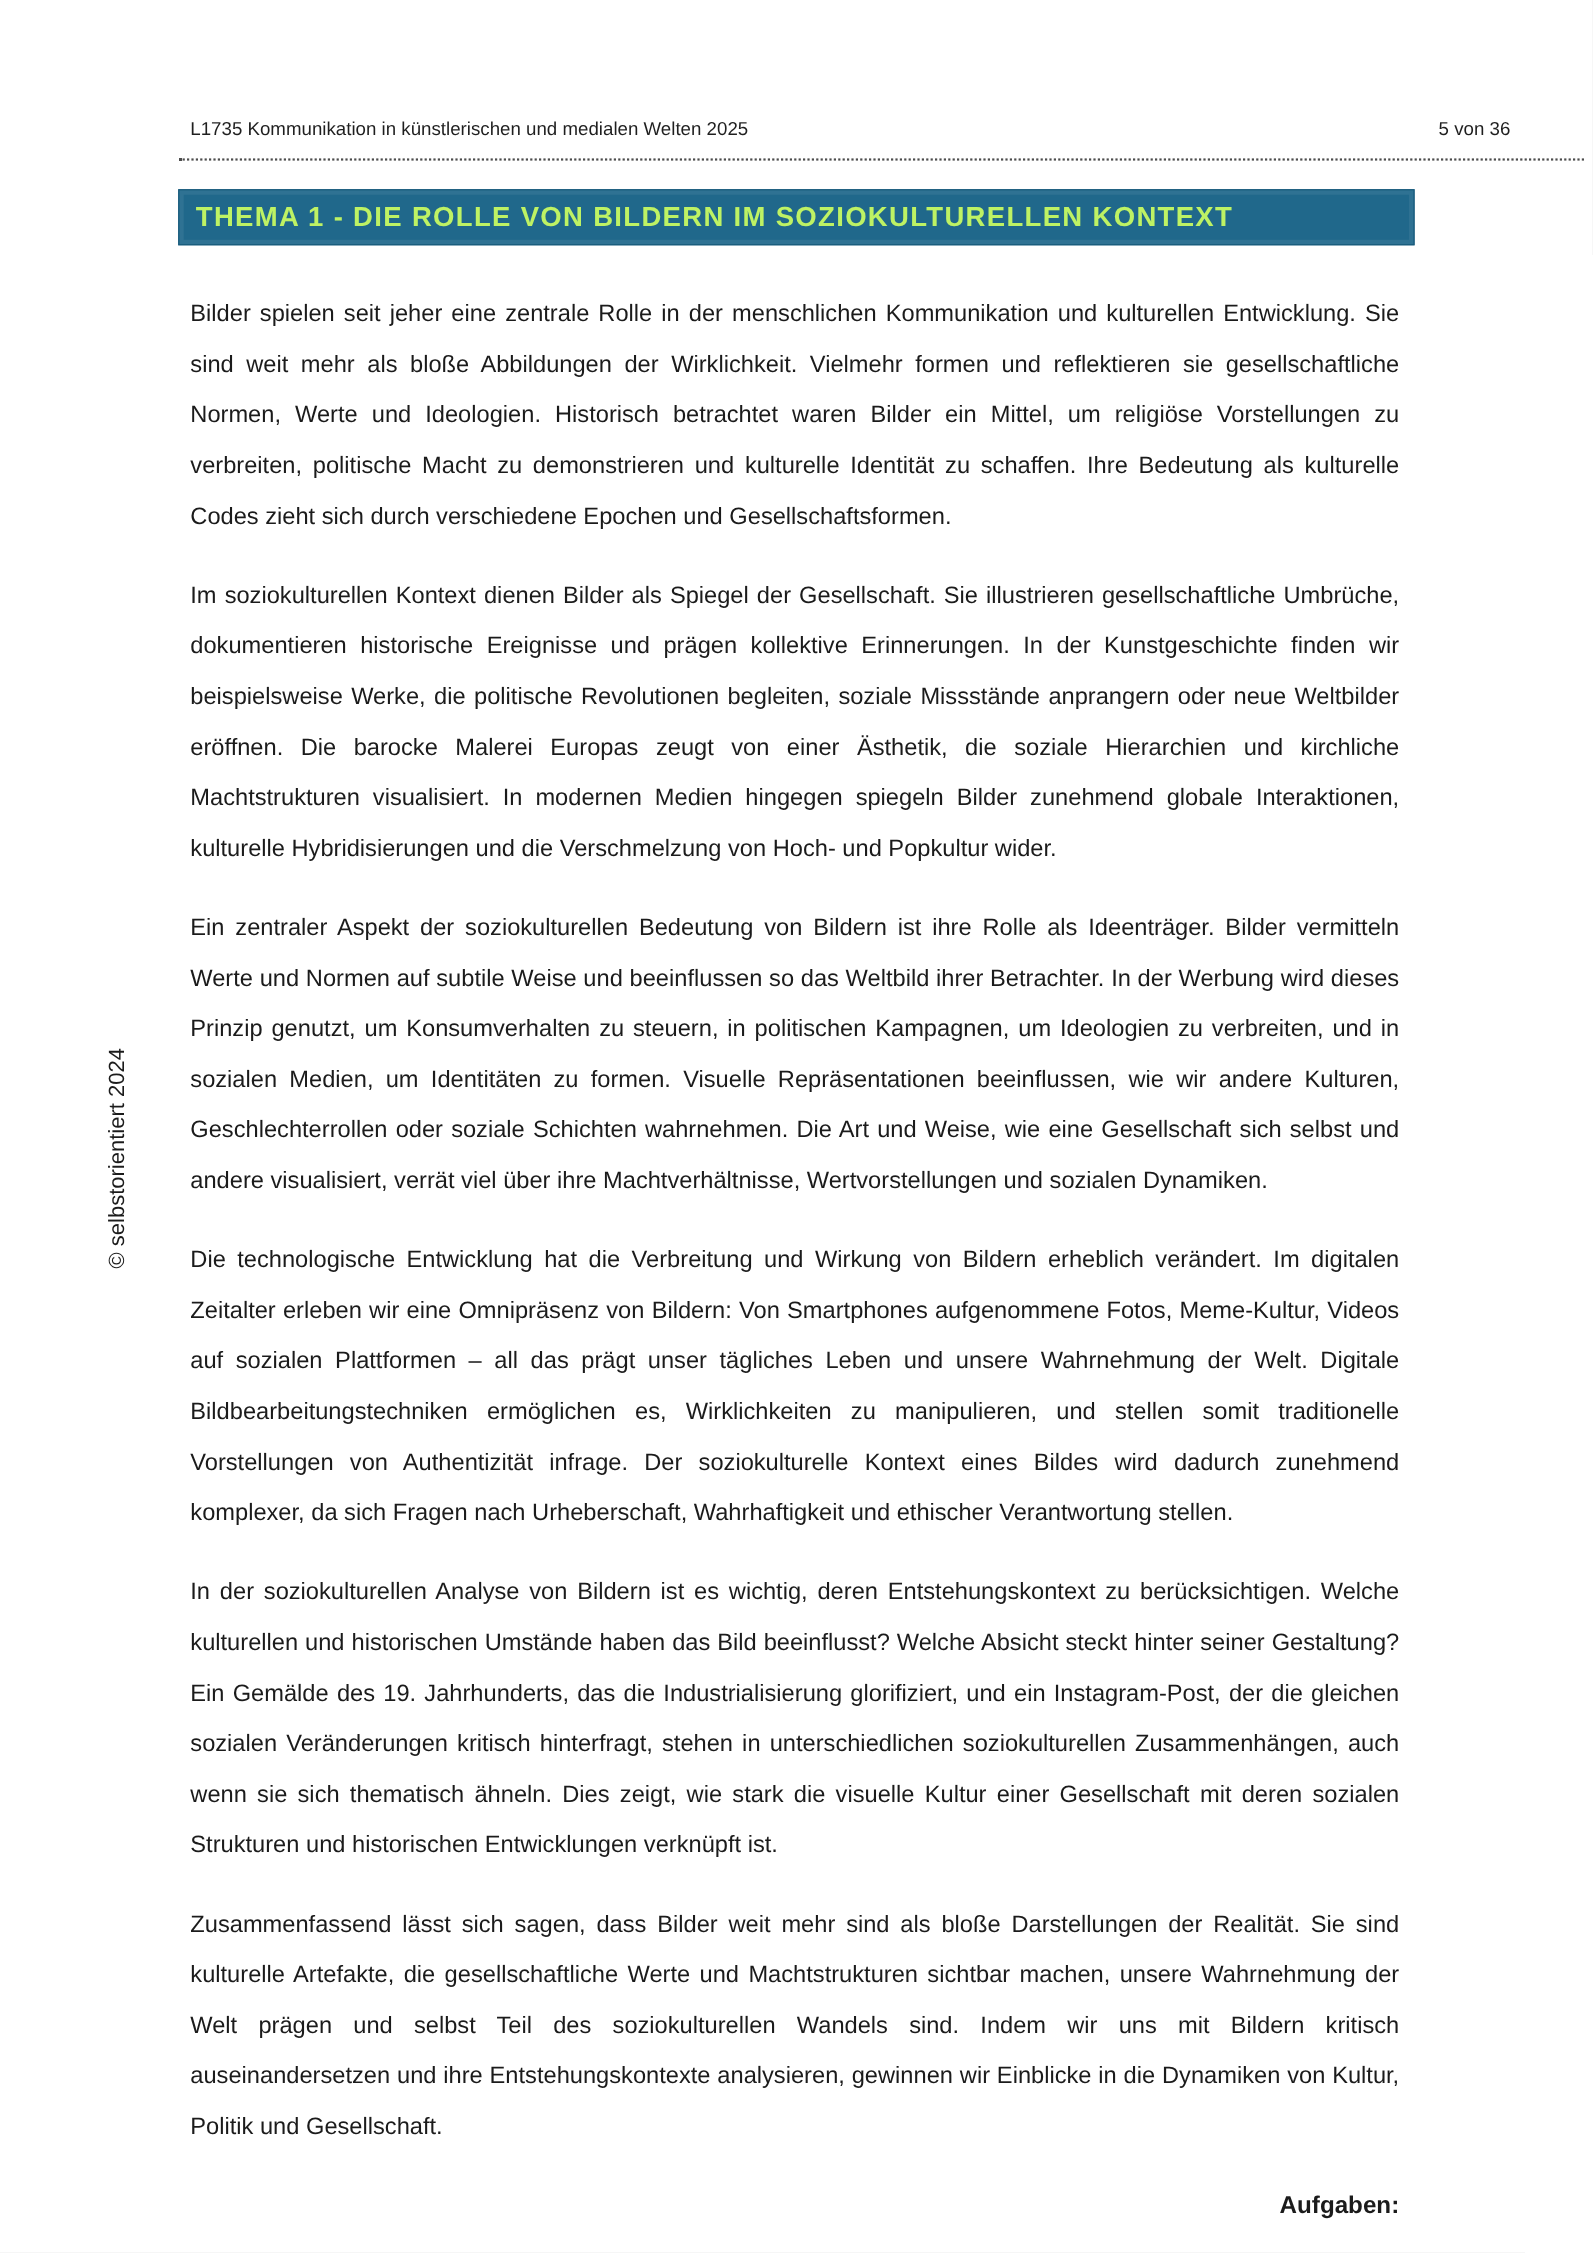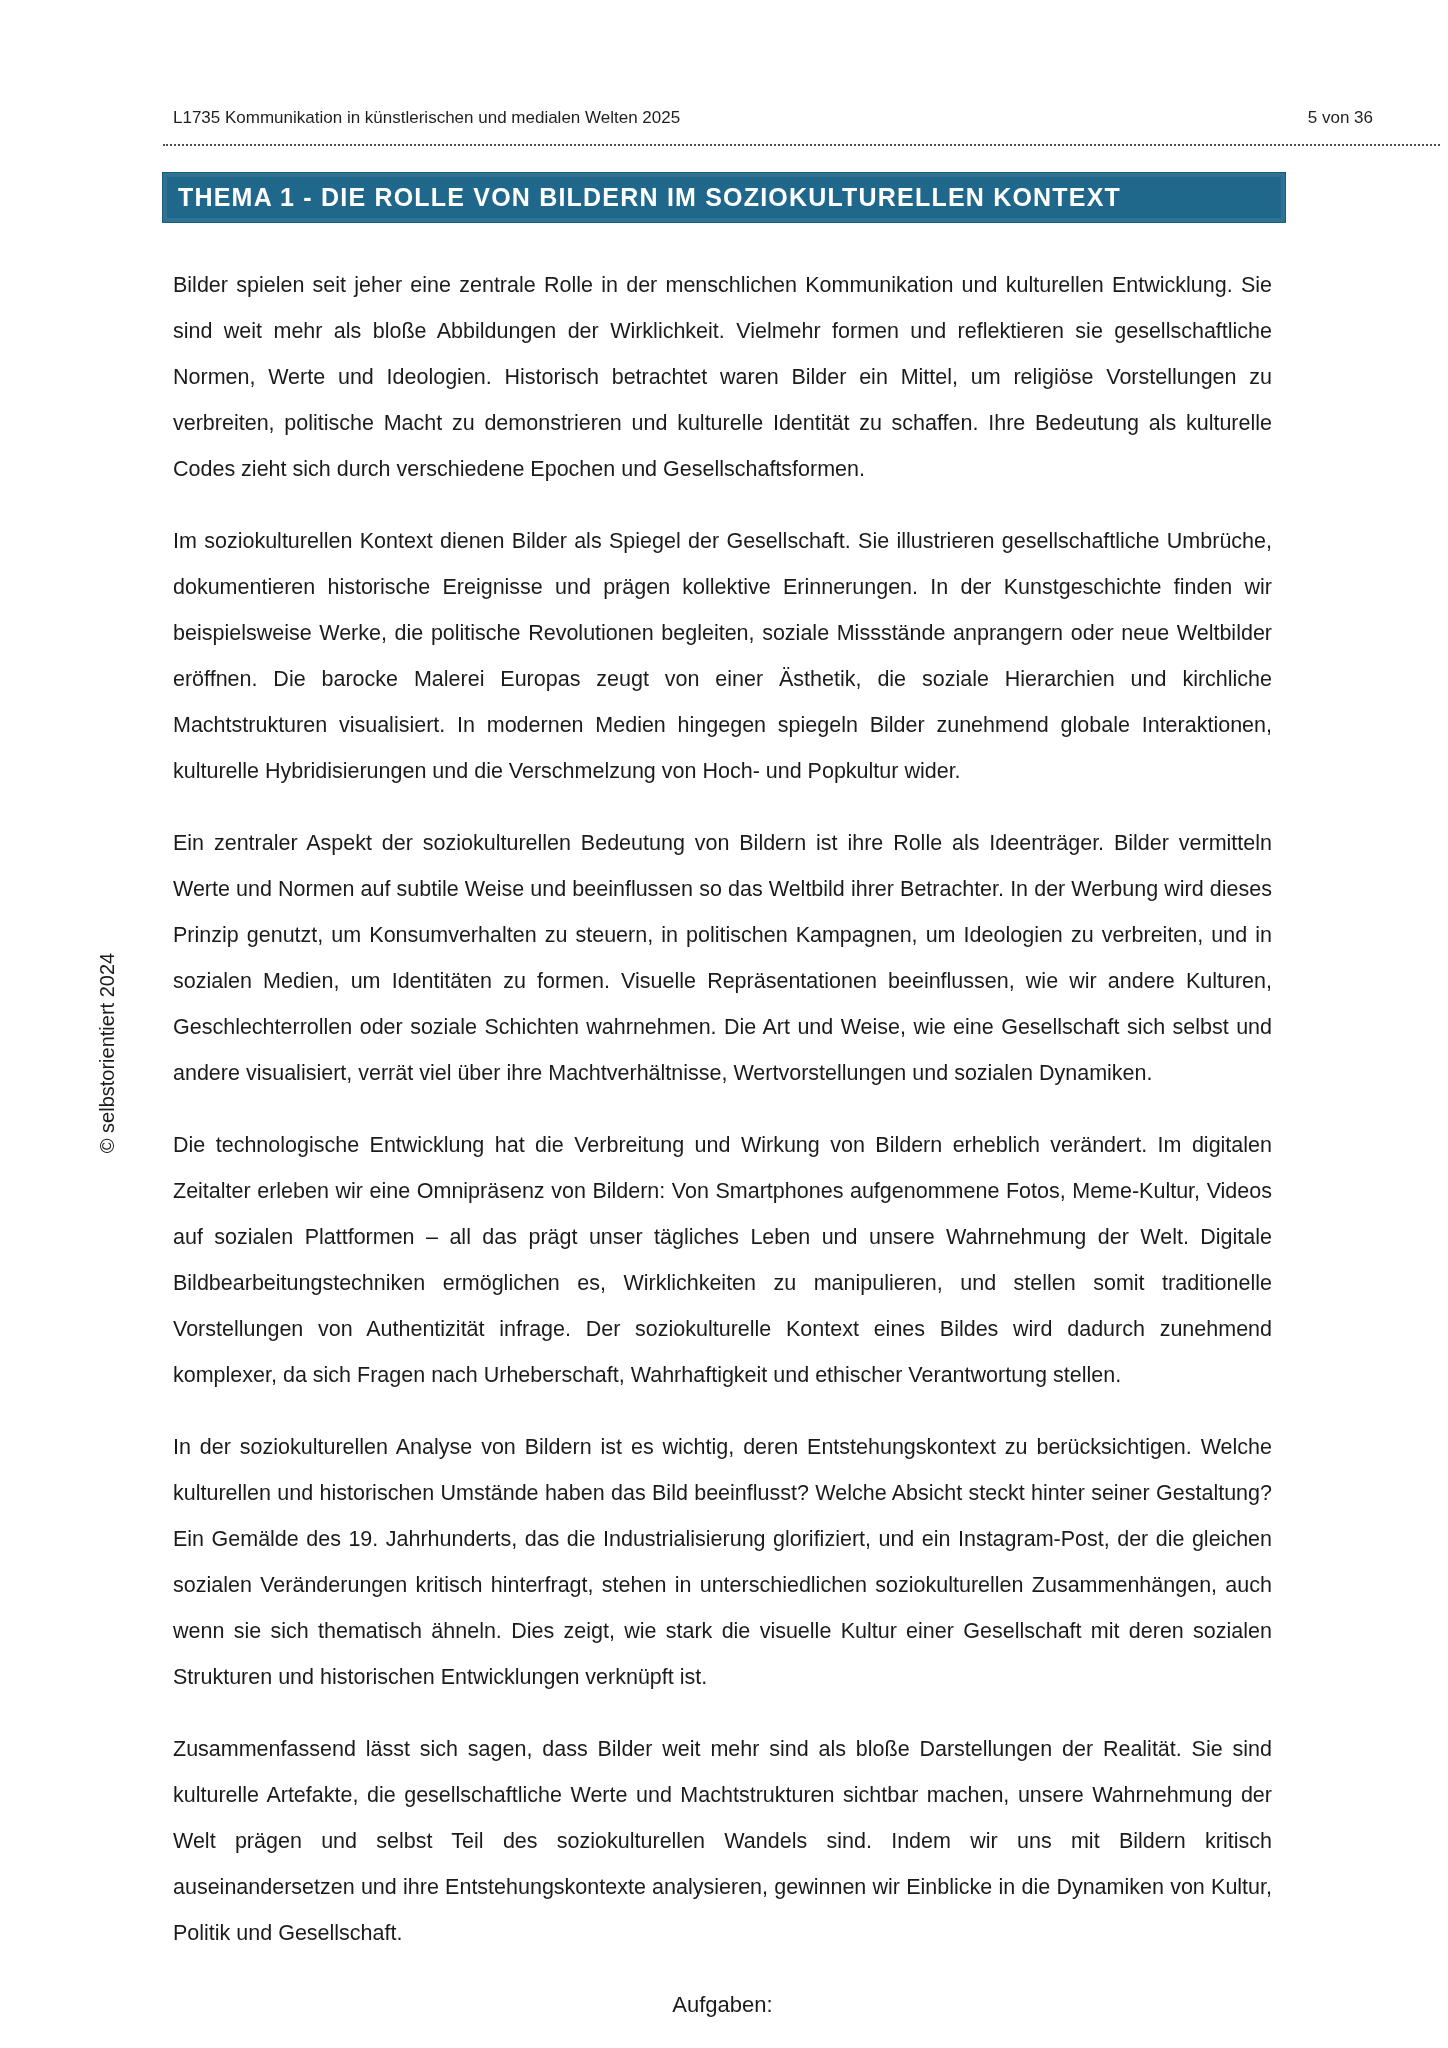--- a/index.html
+++ b/index.html
@@ -40,21 +40,21 @@
     width: 1124px;
     height: 51px;
     background: #20688b;
     border: 1px solid #1a5a7a;
     box-sizing: border-box;
     box-shadow: inset 0 0 0 4px rgba(255,255,255,0.07);
     display: flex;
     align-items: center;
   }
   .title-bar .title-text {
-    color: #ffffff;
+    color: #bef264;
     font-weight: bold;
     font-size: 25px;
     letter-spacing: 1.2px;
     padding-left: 15px;
     white-space: nowrap;
   }
   
   .content {
     position: absolute;
     left: 173px;
@@ -62,22 +62,22 @@
     width: 1099px;
   }
   .content p {
     margin: 0 0 26px 0;
     font-size: 21.5px;
     line-height: 46px;
     text-align: justify;
     hyphens: none;
   }
   p.heading {
-    font-weight: normal;
-    text-align: center;
+    font-weight: bold;
+    text-align: right;
     font-size: 22px;
   }
   p.heading-tasks { margin-bottom: 14px; }
   .task-item {
     display: flex;
     margin-top: 26px;
     font-size: 21.5px;
     line-height: 34px;
   }
   .task-item .num {

